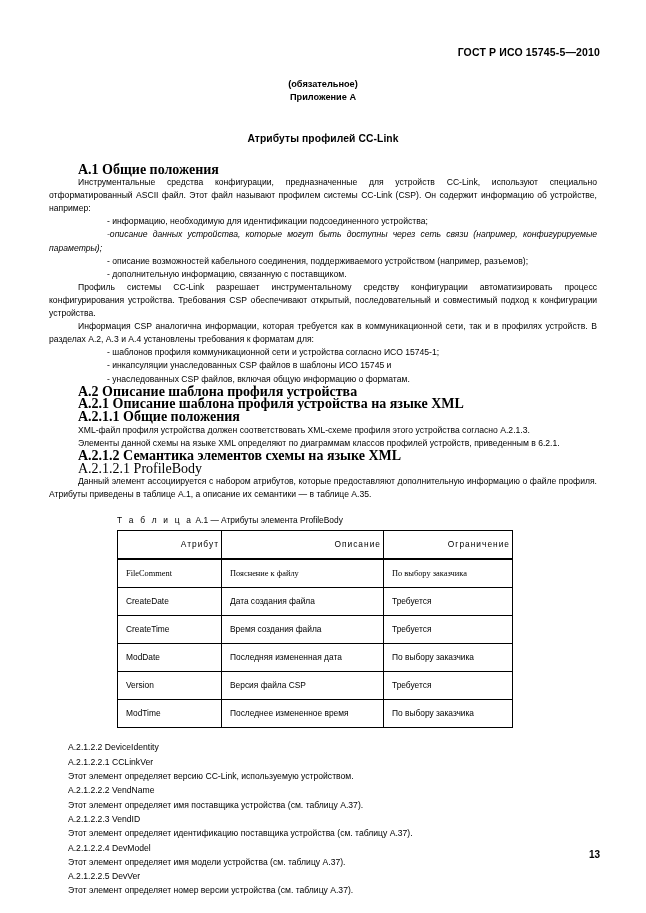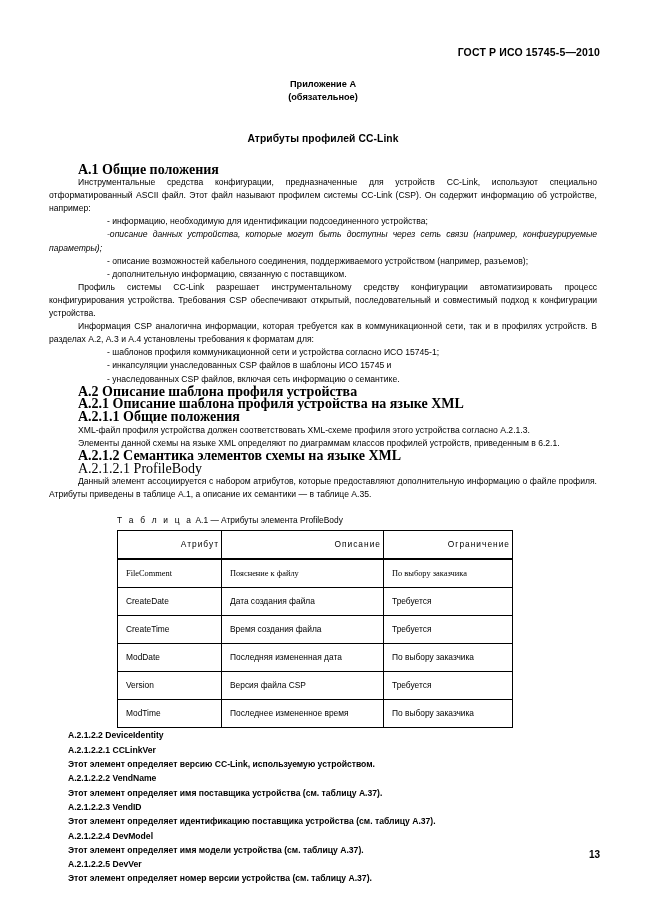--- a/index.html
+++ b/index.html
@@ -142,23 +142,22 @@
   }
   table.attrs thead tr th { height: 19px; }
   table.attrs tbody tr td { height: 19px; }
   table.attrs tbody tr:first-child td { border-top: 2px solid #000; font-family: Liberation Serif, serif; }
   table.attrs col.c1 { width: 104px; }
   table.attrs col.c2 { width: 162px; }
   table.attrs col.c3 { width: 129px; }
 
   
   .tail {
-    margin-top: 0;
+    margin-top: 12px;
     margin-left: 19px;
-    font-weight: bold;
   }
   .tail p {
     font-size: 8.6px;
     line-height: 14.3px;
     margin: 0;
     text-align: left;
   }
 
   
   .page-number {
@@ -170,39 +169,39 @@
   }
 </style>
 </head>
 <body>
 
 <div class="page">
 
   <div class="doc-header">ГОСТ Р ИСО 15745-5—2010</div>
 
   <div class="annex-block">
+    <div class="annex-line">(обязательное)</div>
     <div class="annex-line">Приложение А</div>
-    <div class="annex-line">(обязательное)</div>
   </div>
 
   <div class="main-title">Атрибуты профилей CC-Link</div>
 
   <div class="content">
 
     <div class="h-sec">A.1 Общие положения</div>
     <p class="para">Инструментальные средства конфигурации, предназначенные для устройств CC-Link, используют специально отформатированный ASCII файл. Этот файл называют профилем системы CC-Link (CSP). Он содержит информацию об устройстве, например:</p>
     <p class="bullet">- информацию, необходимую для идентификации подсоединенного устройства;</p>
     <p class="bullet flow">-описание данных устройства, которые могут быть доступны через сеть связи (например, конфигурируемые параметры);</p>
     <p class="bullet">- описание возможностей кабельного соединения, поддерживаемого устройством (например, разъемов);</p>
     <p class="bullet">- дополнительную информацию, связанную с поставщиком.</p>
     <p class="para">Профиль системы CC-Link разрешает инструментальному средству конфигурации автоматизировать процесс конфигурирования устройства. Требования CSP обеспечивают открытый, последовательный и совместимый подход к конфигурации устройства.</p>
     <p class="para">Информация CSP аналогична информации, которая требуется как в коммуникационной сети, так и в профилях устройств. В разделах А.2, А.3 и А.4 установлены требования к форматам для:</p>
     <p class="bullet">- шаблонов профиля коммуникационной сети и устройства согласно ИСО 15745-1;</p>
     <p class="bullet">- инкапсуляции унаследованных CSP файлов в шаблоны ИСО 15745 и</p>
-    <p class="bullet">- унаследованных CSP файлов, включая сеть информацию о семантике.</p>
+    <p class="bullet">- унаследованных CSP файлов, включая общую информацию о форматам.</p>
 
     <div class="h-sec tight">A.2 Описание шаблона профиля устройства</div>
     <div class="h-sec tight">A.2.1 Описание шаблона профиля устройства на языке XML</div>
     <div class="h-sec tight">A.2.1.1 Общие положения</div>
     <p class="plain">XML-файл профиля устройства должен соответствовать XML-схеме профиля этого устройства согласно А.2.1.3.</p>
     <p class="para">Элементы данной схемы на языке XML определяют по диаграммам классов профилей устройств, приведенным в 6.2.1.</p>
 
     <div class="h-sec tight">A.2.1.2 Семантика элементов схемы на языке XML</div>
     <div class="h-sec tight" style="font-weight:normal">A.2.1.2.1 ProfileBody</div>
     <p class="para">Данный элемент ассоциируется с набором атрибутов, которые предоставляют дополнительную информацию о файле профиля. Атрибуты приведены в таблице А.1, а описание их семантики — в таблице А.35.</p>

